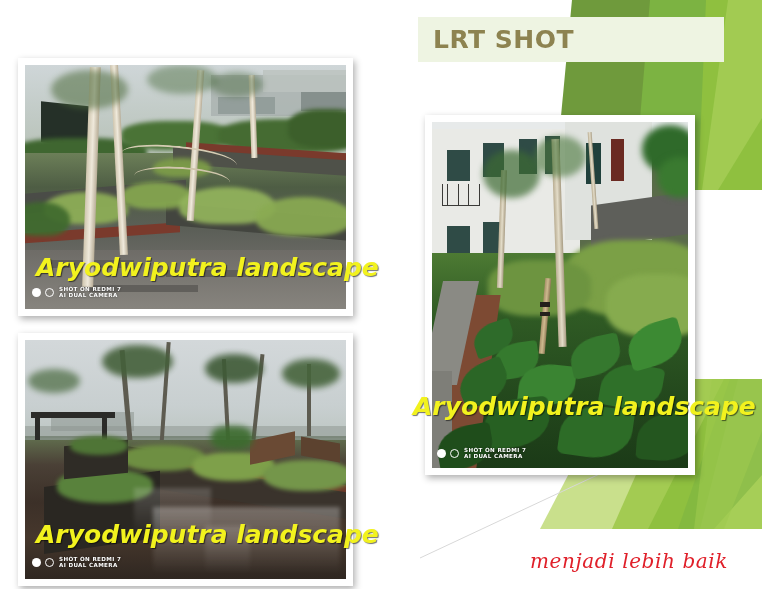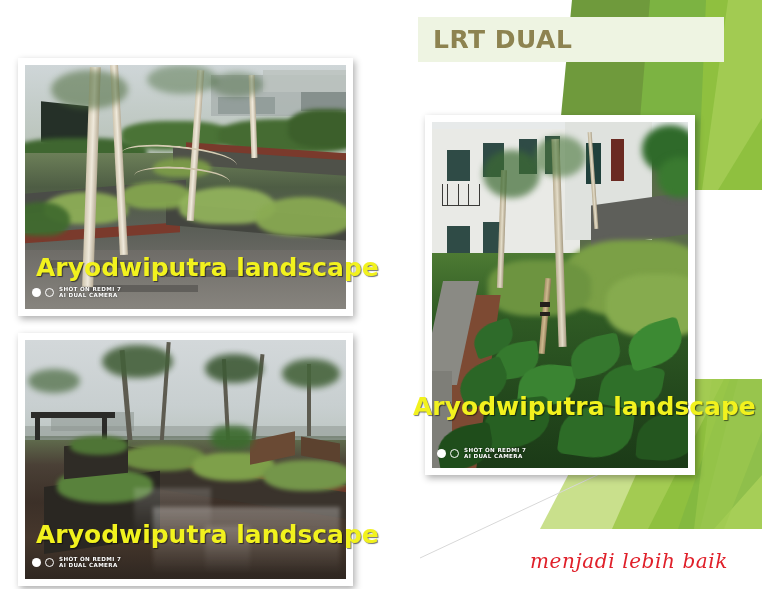--- a/index.html
+++ b/index.html
@@ -103,20 +103,21 @@
   .s3 .walk{position:absolute;background:#7d4a33;}
   .s3 .kerb{position:absolute;background:#8d8d88;}
   .s3 .pole{position:absolute;background:linear-gradient(90deg,#b9ad92,#e3dcc8,#a89c83);}
   .s3 .retwall{position:absolute;background:#6e6f6a;}
 
   
   .wm{
     position:absolute;
     font-family:"DejaVu Sans",sans-serif;
     font-weight:bold;
+    font-style:italic;
     color:#f2f21e;
     text-shadow:1px 1px 1px rgba(0,0,0,.55);
     white-space:nowrap;
     z-index:5;
   }
   .wm-1{left:36px;top:253px;font-size:25px;}
   .wm-2{left:36px;top:520px;font-size:25px;}
   .wm-3{left:413px;top:392px;font-size:25px;}
 
   
@@ -181,21 +182,21 @@
     </svg>
   </div>
 
   <div class="hairline">
     <svg viewBox="0 0 190 90" preserveAspectRatio="none">
       <line x1="188" y1="0" x2="0" y2="88" stroke="#d8d8d8" stroke-width="1"></line>
     </svg>
   </div>
 
   <div class="title-banner">
-    <span class="title-main">LRT DUAL</span>
+    <span class="title-main">LRT SHOT</span>
   </div>
 
   <div class="photo photo-1">
     <div class="inner">
       <div class="scene s1">
         <div class="sky"></div>
 
         <div class="bldg" style="left:58%;top:4%;width:42%;height:17%;background:#aab3b0;"></div>
         <div class="bldg" style="left:74%;top:2%;width:26%;height:9%;background:#bcc3c0;"></div>
         <div class="bldg" style="left:60%;top:13%;width:18%;height:7%;background:#8e9a96;"></div>

